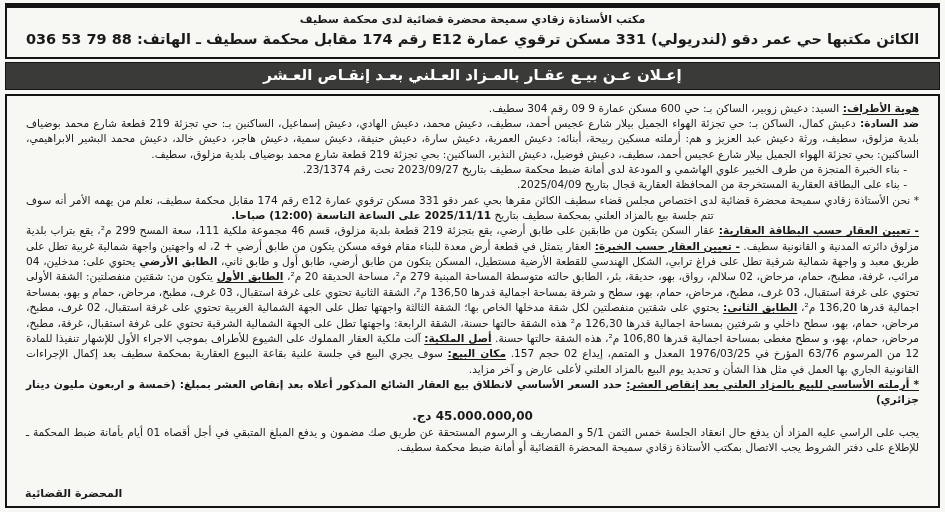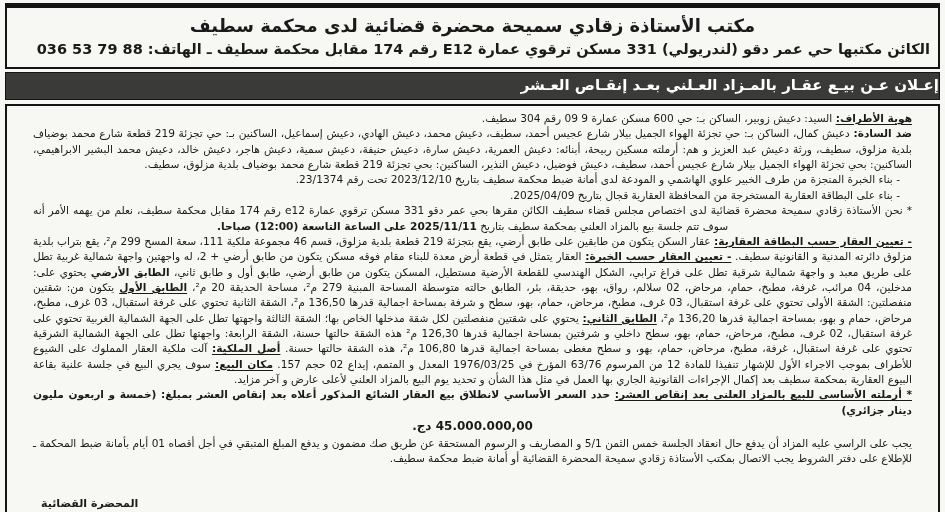--- a/index.html
+++ b/index.html
@@ -7,59 +7,59 @@
     --banner_bg:#3a3a38; --banner_fg:#ffffff; --border:#141414;
   }
   *{box-sizing:border-box; margin:0; padding:0;}
   html,body{width:945px; height:512px; overflow:hidden;}
   body{background:var(--page_bg,#dcdcd8); font-family:"DejaVu Sans", sans-serif; color:var(--ink,#1a1a1a);}
   .page{width:945px; height:512px; background:var(--paper,#f7f7f3); padding:3px 5px; direction:rtl;}
   .header-box{
     border:2px solid var(--border,#141414); border-top-width:5px;
     text-align:center; padding:4px 8px 7px;
   }
-  .h1{font-weight:bold; font-size:18px; line-height:1.5;}
-  .h2{font-weight:bold; font-size:14.5px; line-height:1.45;text-align:right;}
+  .h1{font-weight:bold; font-size:11px; line-height:1.5;}
+  .h2{font-weight:bold; font-size:14.5px; line-height:1.45;}
   .banner{
     margin-top:3px; background:var(--banner_bg,#3a3a38); color:var(--banner_fg,#fff);
     border:1px solid var(--border,#141414);
-    font-weight:bold; font-size:15px; padding:3px 0 5px;
+    text-align:center; font-weight:bold; font-size:15px; padding:3px 0 5px;
     letter-spacing:.5px;
   }
   .body-box{
     position:relative; margin-top:4px; height:414px; overflow:hidden;
-    border:2px solid var(--border,#141414); padding:5px 26px 4px;
+    border:2px solid var(--border,#141414); padding:5px 19px 4px;
     font-size:10.6px; line-height:1.45;
   }
   .para{text-align:justify;}
   .indent{padding-right:12px; text-align:right;}
   .last-center{text-align-last:center;}
   .amount{text-align:center; font-weight:bold; font-size:12px;}
   .b{font-weight:bold;}
   .u{text-decoration:underline; text-underline-offset:2px;}
-  .signature{position:absolute; left:34px; bottom:4px; font-weight:bold; font-size:11px;}
+  .signature{position:absolute; left:18px; bottom:4px; font-weight:bold; font-size:11px;}
 </style>
 </head>
 <body>
 
 <div class="page">
 
   <div class="header-box">
     <div class="h1">مكتب الأستاذة زقادي سميحة محضرة قضائية لدى محكمة سطيف</div>
     <div class="h2">الكائن مكتبها حي عمر دقو (لندريولي) 331 مسكن ترقوي عمارة E12 رقم 174 مقابل محكمة سطيف ـ الهاتف: 88 79 53 036</div>
   </div>
 
   <div class="banner">
     <span>إعـلان عـن بيـع عقـار بالمـزاد العـلني بعـد إنقـاص العـشر</span>
   </div>
 
   <div class="body-box">
     <p class="para"><span class="b u">هوية الأطراف:</span><span> السيد: دعيش زوبير، الساكن بـ: حي 600 مسكن عمارة 9 09 رقم 304 سطيف.</span></p>
     <p class="para"><span class="b">ضد السادة:</span><span> دعيش كمال، الساكن بـ: حي تجزئة الهواء الجميل بيلار شارع عجيس أحمد، سطيف، دعيش محمد، دعيش الهادي، دعيش إسماعيل، الساكنين بـ: حي تجزئة 219 قطعة شارع محمد بوضياف بلدية مزلوق، سطيف، ورثة دعيش عبد العزيز و هم: أرملته مسكين ربيحة، أبنائه: دعيش العمرية، دعيش سارة، دعيش حنيفة، دعيش سمية، دعيش هاجر، دعيش خالد، دعيش محمد البشير الابراهيمي، الساكنين: بحي تجزئة الهواء الجميل بيلار شارع عجيس أحمد، سطيف، دعيش فوضيل، دعيش النذير، الساكنين: بحي تجزئة 219 قطعة شارع محمد بوضياف بلدية مزلوق، سطيف.</span></p>
-    <p class="para indent"><span>- بناء الخبرة المنجزة من طرف الخبير علوي الهاشمي و المودعة لدى أمانة ضبط محكمة سطيف بتاريخ 2023/12/10 تحت رقم 23/1374.</span></p>
+    <p class="para indent"><span>- بناء الخبرة المنجزة من طرف الخبير علوي الهاشمي و المودعة لدى أمانة ضبط محكمة سطيف بتاريخ 2023/09/27 تحت رقم 23/1374.</span></p>
     <p class="para indent"><span>- بناء على البطاقة العقارية المستخرجة من المحافظة العقارية قجال بتاريخ 2025/04/09.</span></p>
     <p class="para last-center"><span>* نحن الأستاذة زقادي سميحة محضرة قضائية لدى اختصاص مجلس قضاء سطيف الكائن مقرها بحي عمر دقو 331 مسكن ترقوي عمارة e12 رقم 174 مقابل محكمة سطيف، نعلم من يهمه الأمر أنه سوف تتم جلسة بيع بالمزاد العلني بمحكمة سطيف بتاريخ </span><span class="b">2025/11/11 على الساعة التاسعة (12:00) صباحا.</span></p>
     <p class="para"><span class="b u">- تعيين العقار حسب البطاقة العقارية:</span><span> عقار السكن يتكون من طابقين على طابق أرضي، يقع بتجزئة 219 قطعة بلدية مزلوق، قسم 46 مجموعة ملكية 111، سعة المسح 299 م²، يقع بتراب بلدية مزلوق دائرته المدنية و القانونية سطيف. </span><span class="b u">- تعيين العقار حسب الخبرة:</span><span> العقار يتمثل في قطعة أرض معدة للبناء مقام فوقه مسكن يتكون من طابق أرضي + 2، له واجهتين واجهة شمالية غربية تطل على طريق معبد و واجهة شمالية شرقية تطل على فراغ ترابي، الشكل الهندسي للقطعة الأرضية مستطيل، المسكن يتكون من طابق أرضي، طابق أول و طابق ثاني، </span><span class="b">الطابق الأرضي</span><span> يحتوي على: مدخلين، 04 مرائب، غرفة، مطبخ، حمام، مرحاض، 02 سلالم، رواق، بهو، حديقة، بئر، الطابق حالته متوسطة المساحة المبنية 279 م²، مساحة الحديقة 20 م²، </span><span class="b u">الطابق الأول</span><span> يتكون من: شقتين منفصلتين: الشقة الأولى تحتوي على غرفة استقبال، 03 غرف، مطبخ، مرحاض، حمام، بهو، سطح و شرفة بمساحة اجمالية قدرها 136,50 م²، الشقة الثانية تحتوي على غرفة استقبال، 03 غرف، مطبخ، مرحاض، حمام و بهو، بمساحة اجمالية قدرها 136,20 م²، </span><span class="b u">الطابق الثاني:</span><span> يحتوي على شقتين منفصلتين لكل شقة مدخلها الخاص بها؛ الشقة الثالثة واجهتها تطل على الجهة الشمالية الغربية تحتوي على غرفة استقبال، 02 غرف، مطبخ، مرحاض، حمام، بهو، سطح داخلي و شرفتين بمساحة اجمالية قدرها 126,30 م² هذه الشقة حالتها حسنة، الشقة الرابعة: واجهتها تطل على الجهة الشمالية الشرقية تحتوي على غرفة استقبال، غرفة، مطبخ، مرحاض، حمام، بهو، و سطح مغطى بمساحة اجمالية قدرها 106,80 م²، هذه الشقة حالتها حسنة. </span><span class="b u">أصل الملكية:</span><span> آلت ملكية العقار المملوك على الشيوع للأطراف بموجب الاجراء الأول للإشهار تنفيذا للمادة 12 من المرسوم 63/76 المؤرخ في 1976/03/25 المعدل و المتمم، إيداع 02 حجم 157. </span><span class="b u">مكان البيع:</span><span> سوف يجري البيع في جلسة علنية بقاعة البيوع العقارية بمحكمة سطيف بعد إكمال الإجراءات القانونية الجاري بها العمل في مثل هذا الشأن و تحديد يوم البيع بالمزاد العلني لأعلى عارض و آخر مزايد.</span></p>
     <p class="para"><span class="b u">* أرملته الأساسي للبيع بالمزاد العلني بعد إنقاص العشر:</span><span class="b"> حدد السعر الأساسي لانطلاق بيع العقار الشائع المذكور أعلاه بعد إنقاص العشر بمبلغ: (خمسة و اربعون مليون دينار جزائري)</span></p>
     <div class="amount">45.000.000,00 دج.</div>
     <p class="para"><span>يجب على الراسي عليه المزاد أن يدفع حال انعقاد الجلسة خمس الثمن 5/1 و المصاريف و الرسوم المستحقة عن طريق صك مضمون و يدفع المبلغ المتبقي في أجل أقصاه 01 أيام بأمانة ضبط المحكمة ـ للإطلاع على دفتر الشروط يجب الاتصال بمكتب الأستاذة زقادي سميحة المحضرة القضائية أو أمانة ضبط محكمة سطيف.</span></p>
     <span class="signature">المحضرة القضائية</span>
   </div>
 
 </div>

